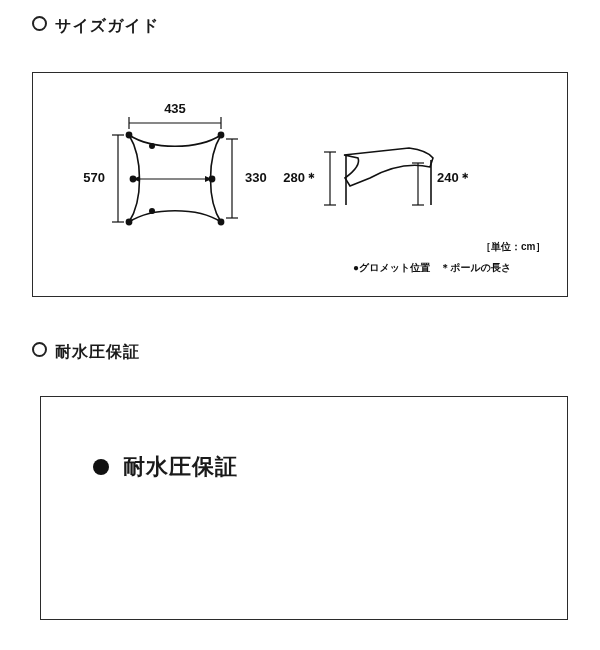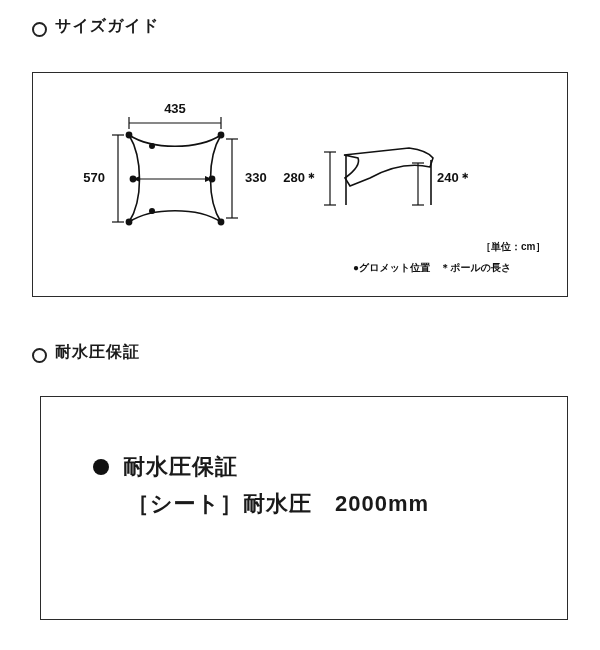--- a/index.html
+++ b/index.html
@@ -19,21 +19,21 @@
   .page {
     position: relative;
     width: 600px;
     height: 650px;
   }
 
   
   .section-heading {
     position: absolute;
     display: flex;
-    align-items: flex-end;
+    align-items: flex-start;
     gap: 8px;
     font-size: 16px;
     font-weight: bold;
     letter-spacing: 1px;
   }
   .heading-marker {
     display: inline-block;
     width: 15px;
     height: 15px;
     border: 2px solid #222;
@@ -210,16 +210,15 @@
   <div class="section-heading" id="heading-water">
     <span class="heading-marker"></span>
     <span>耐水圧保証</span>
   </div>
 
   <div class="panel" id="water-panel">
     <div class="wp-line1">
       <span class="wp-bullet"></span>
       <span>耐水圧保証</span>
     </div>
-    <div class="wp-line2">［シート］耐水圧　2000mm</div>
   </div>
 
 </div>
 
 </body></html>

